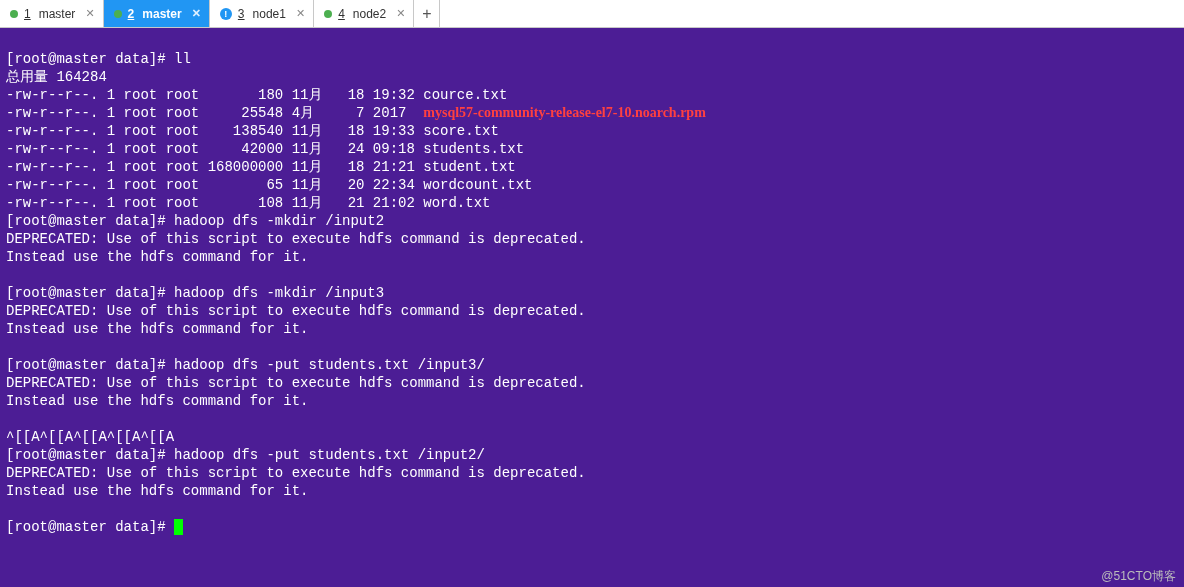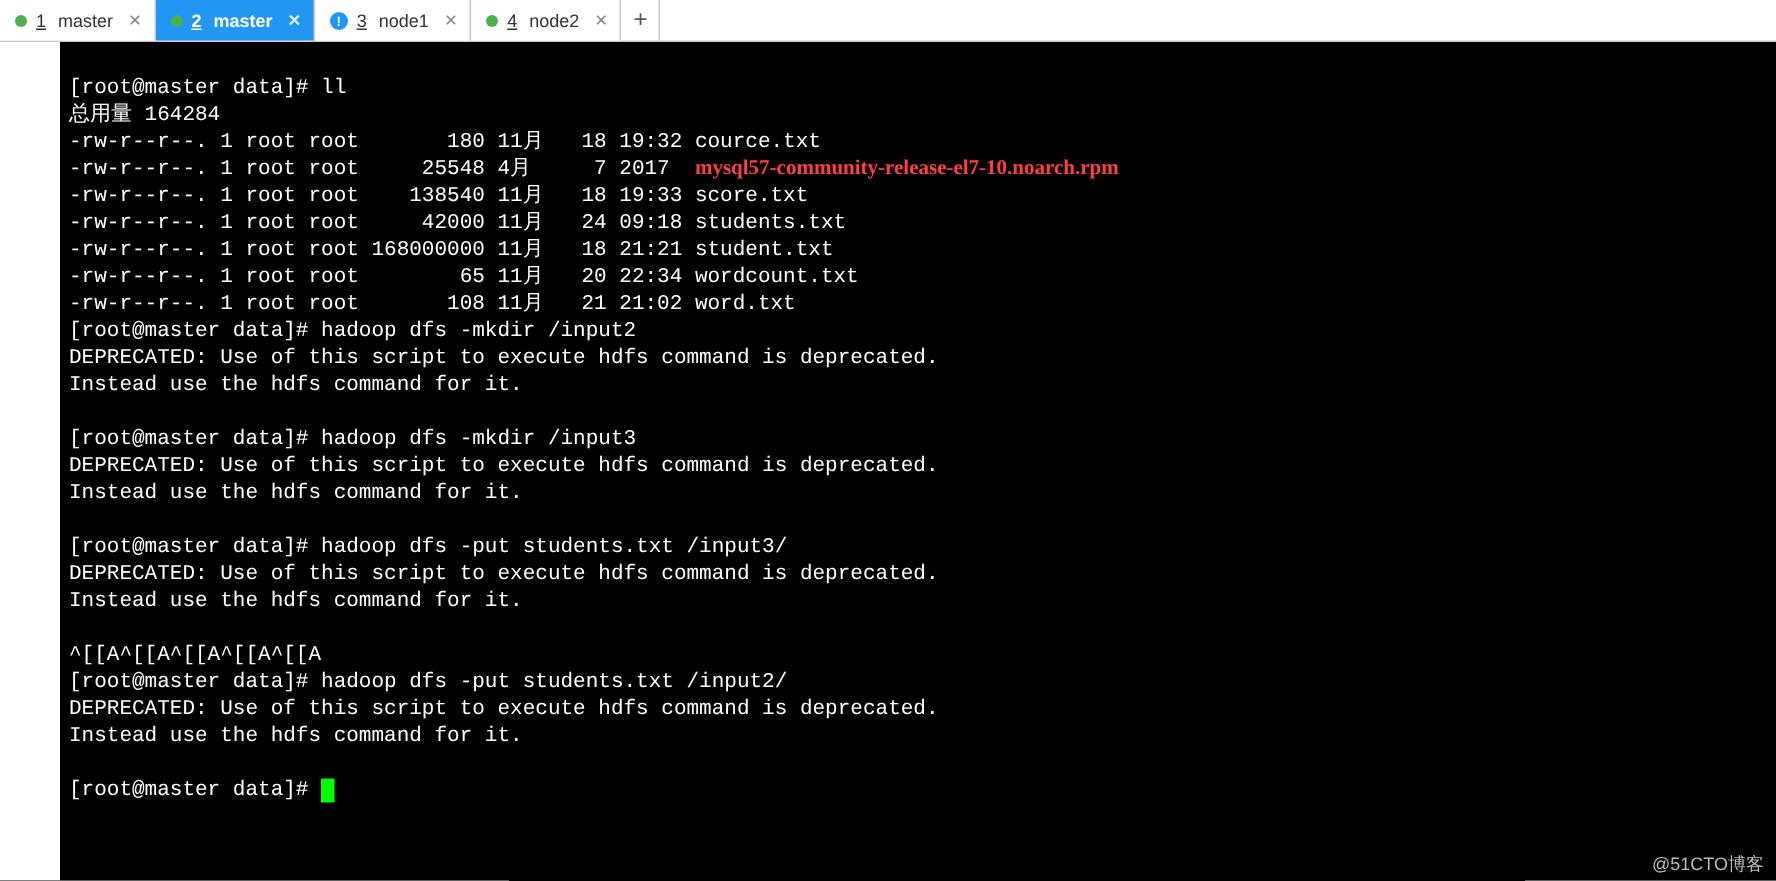--- a/index.html
+++ b/index.html
@@ -49,30 +49,29 @@
   .tab .close {
     font-size: 11px; color: #888; margin-left: 4px;
   }
   .tab.active .close { color: #e0f0ff; }
   .addtab {
     display: flex; align-items: center; justify-content: center;
     width: 26px; font-size: 16px; color: #555; cursor: pointer;
     border-right: 1px solid #c8c8c8;
   }
   .terminal {
-    background: #000000;
+    background: #4c1d95;
     color: #fff;
     font-family: "Consolas","Courier New",monospace;
     font-size: 14px;
     line-height: 18px;
     padding: 4px 6px;
     height: calc(587px - 28px);
     overflow: hidden;
     white-space: pre;
-    margin-left: 40px;
   }
   .terminal .red { color: #ff4040; font-weight: bold; font-family: Liberation Serif, serif; }
   .cursor {
     display: inline-block;
     width: 9px; height: 16px;
     background: #00ff00;
     vertical-align: text-bottom;
   }
   .watermark {
     position: absolute;

